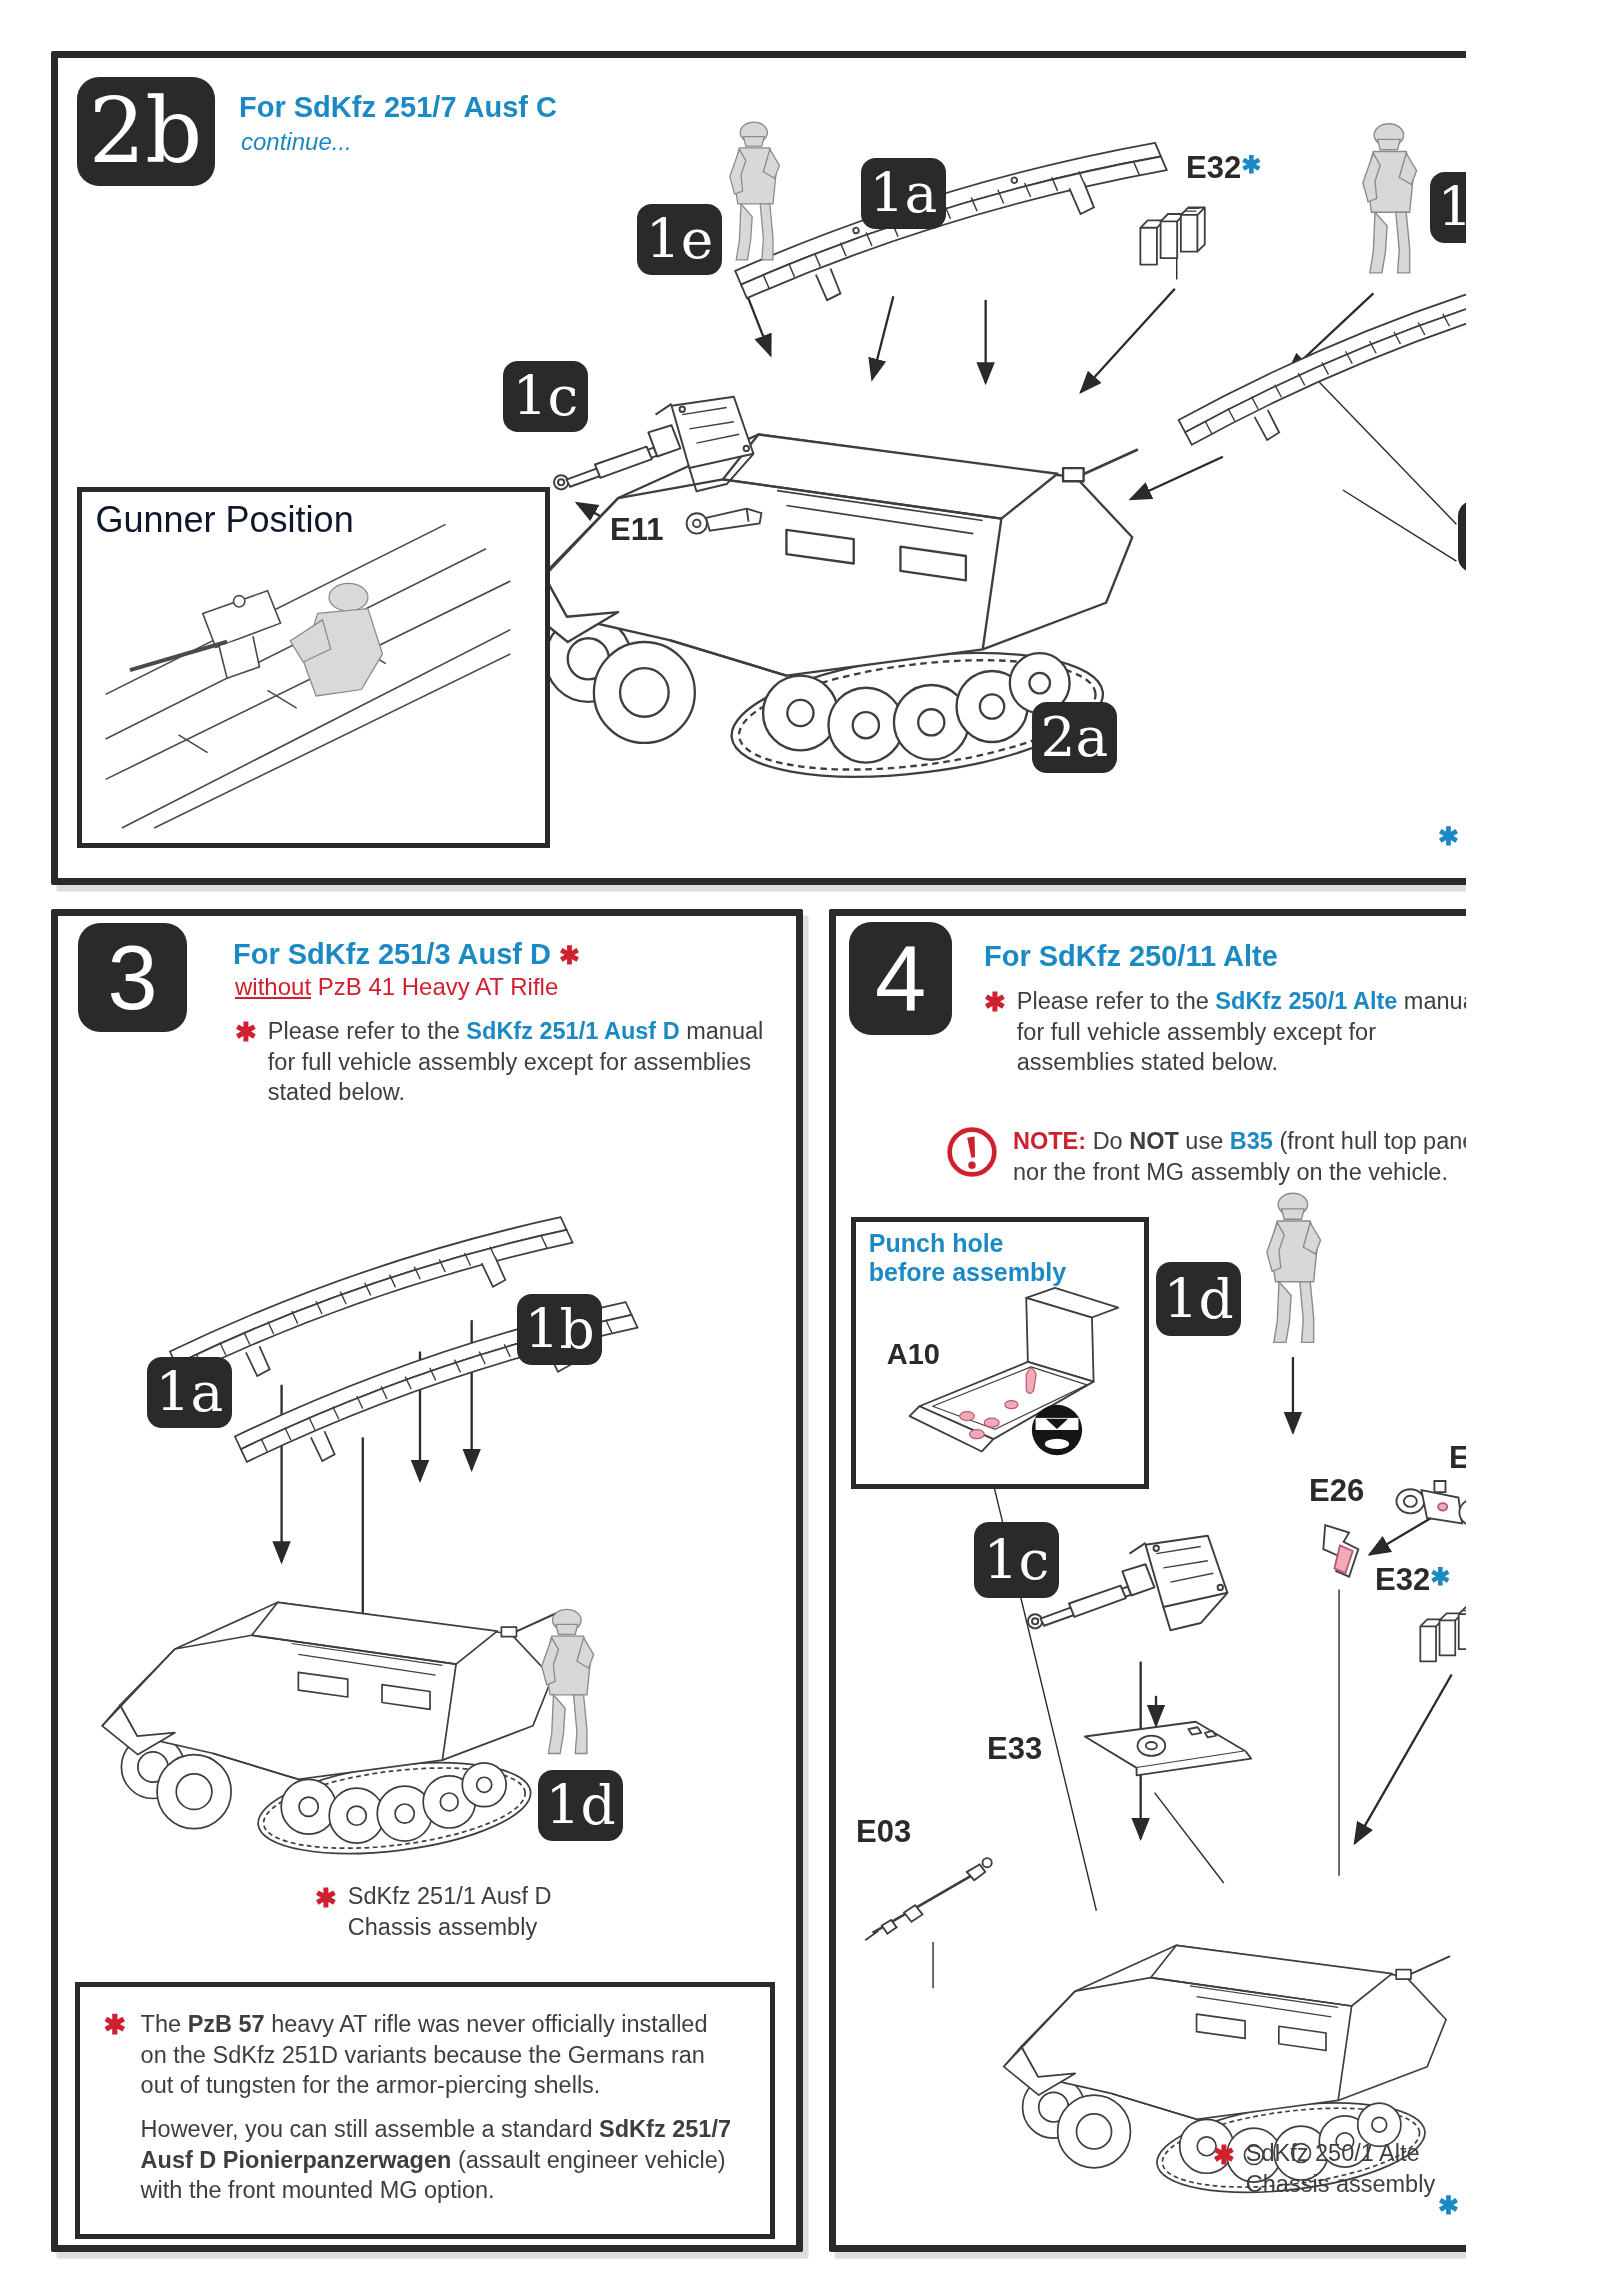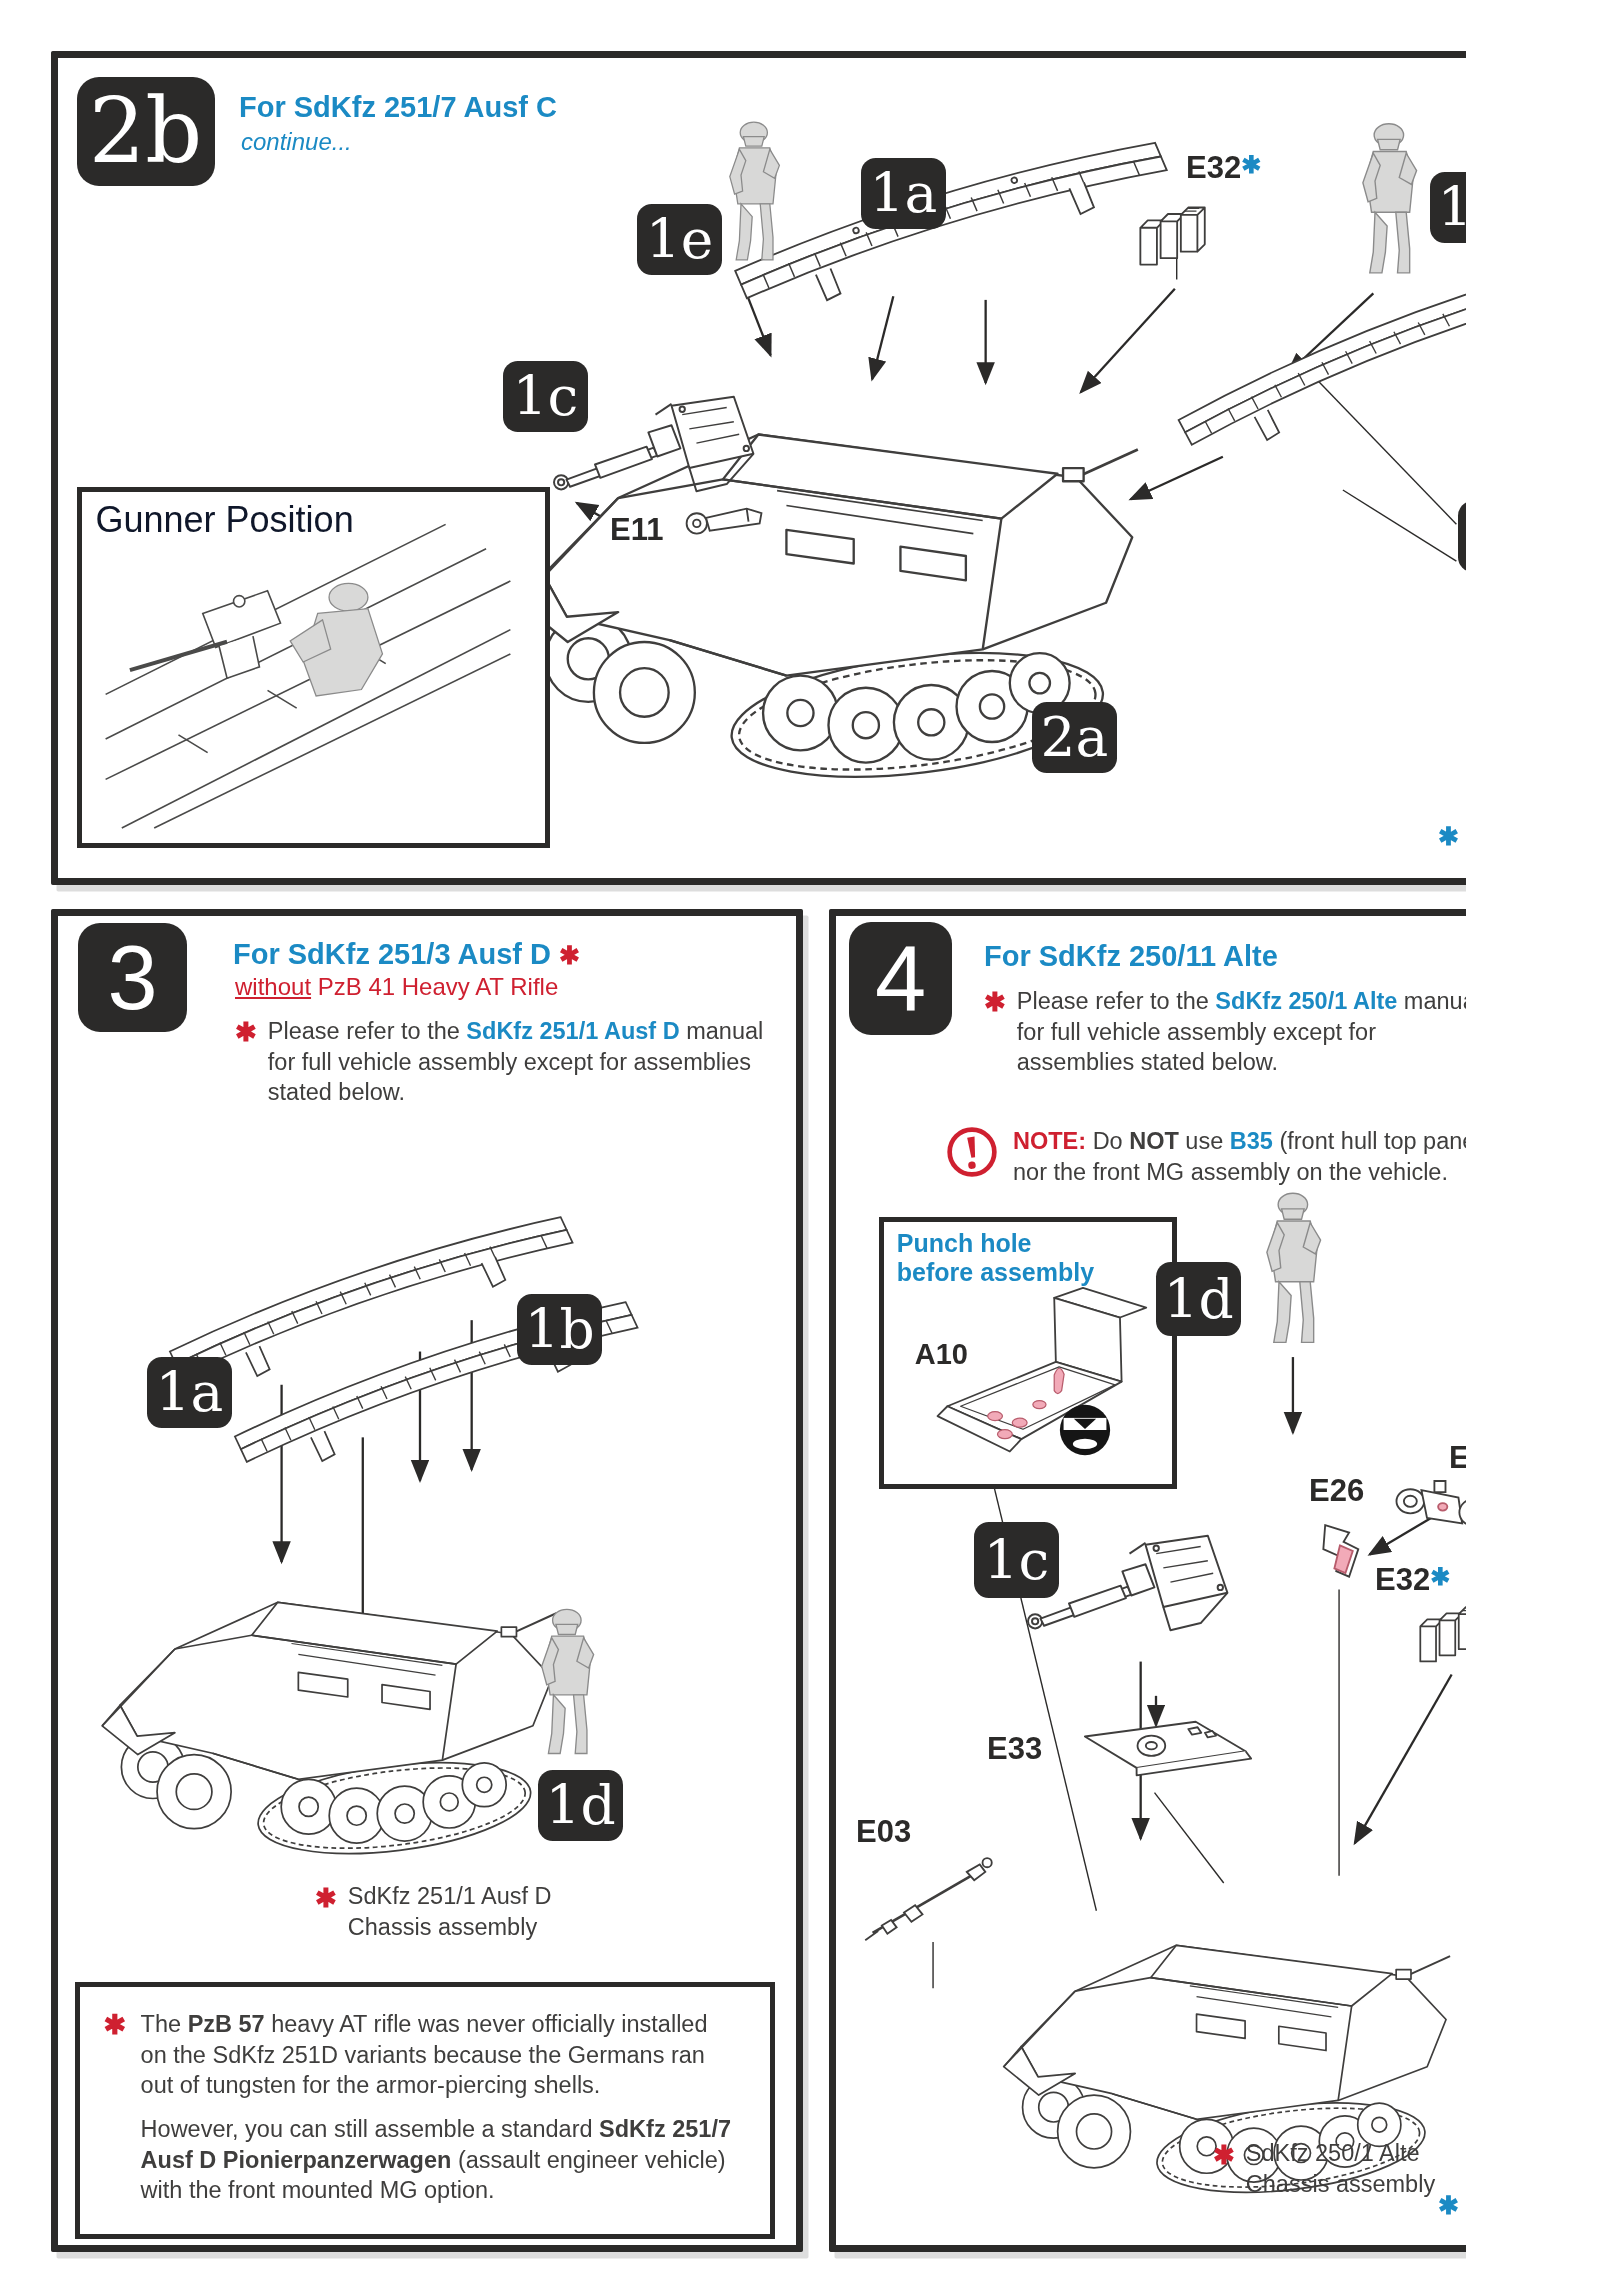--- a/index.html
+++ b/index.html
@@ -387,21 +387,21 @@
         <line x1="330" y1="808" x2="330" y2="1000" marker-end="url(#ah3)"></line>
       </g>
       <g stroke="#2b2a29" stroke-width="1.5" fill="none">
         <line x1="545" y1="730" x2="545" y2="1040"></line>
         <line x1="170" y1="614" x2="282" y2="1078"></line>
         <line x1="345" y1="950" x2="420" y2="1048"></line>
         <line x1="105" y1="1112" x2="105" y2="1162"></line>
       </g>
     </svg>
 
-    <div class="punchbox" style="left:14.8px;top:301px;width:288px;height:262px;margin-left:28px;">
+    <div class="punchbox" style="left:14.8px;top:301px;width:288px;height:262px;">
       <div class="punch-title"><span>Punch hole</span><br><span>before assembly</span></div>
       <div class="lbl" style="left:31px;top:116px;font-size:29px;">A10</div>
       <svg class="abs" style="left:44px;top:61px;" width="236" height="189" viewBox="0 0 280 230">
         <g stroke="#3f3e3d" stroke-width="2.2" fill="#fff" stroke-linejoin="round">
           <path d="M150,18 L185,6 L262,30 L230,42 Z"></path>
           <path d="M150,18 L230,42 L232,120 L152,96 Z"></path>
           <path d="M20,150 L152,96 L232,120 L110,190 Z"></path>
           <path d="M20,150 L8,162 L96,205 L110,190 Z"></path>
           <path d="M36,150 L156,102 L224,124 L112,178 Z" fill="none" stroke-width="1.5"></path>
         </g>

